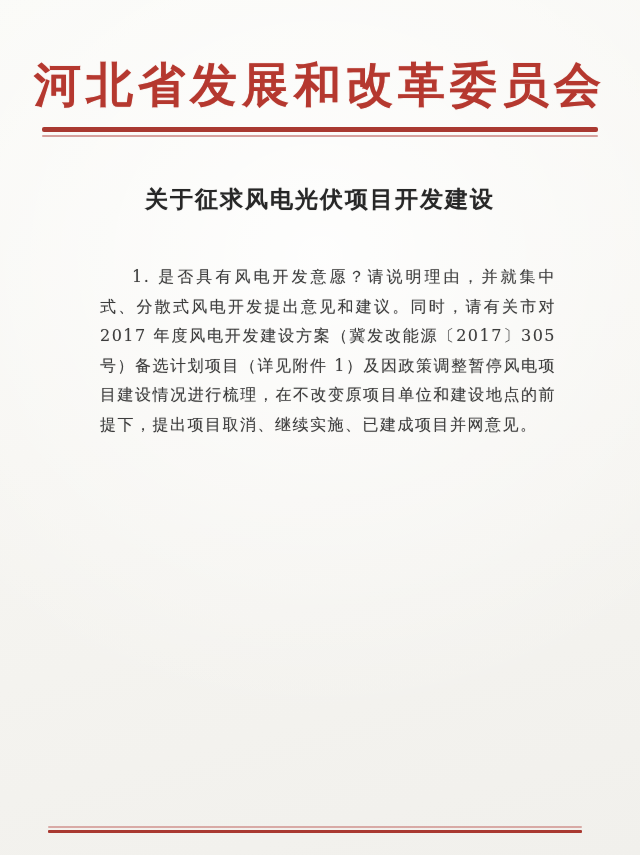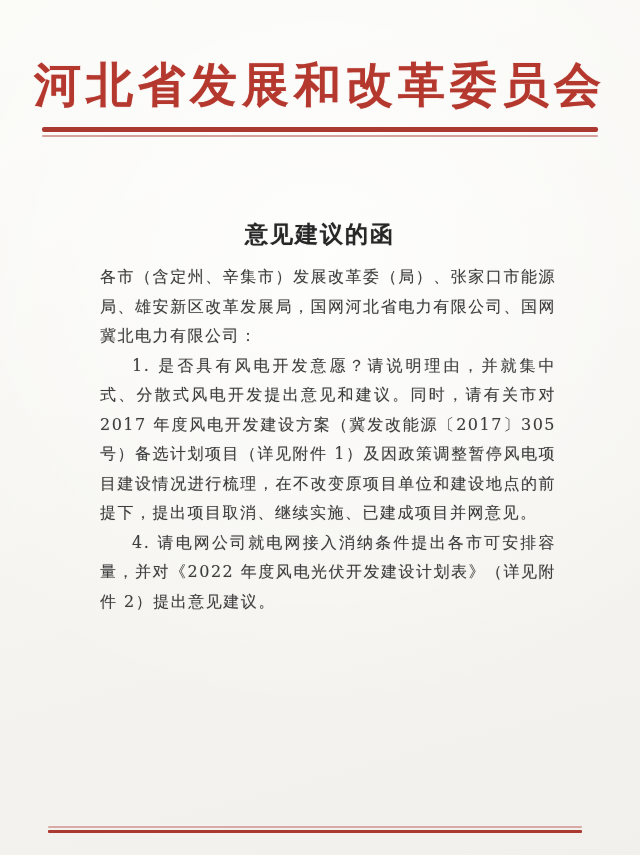--- a/index.html
+++ b/index.html
@@ -99,28 +99,25 @@
 <div class="photo">
 
   <div class="letterhead" style="color: rgb(181, 56, 47);">河北省发展和改革委员会</div>
 
   <div class="rule-top">
     <div class="thick" style="background: rgb(169, 57, 49);"></div>
     <div class="thin" style="background: rgb(194, 112, 107);"></div>
   </div>
 
   <h1 class="doc-title">
-    <br>
-    <span>意见建议的函</span>
+    <span>关于征求风电光伏项目开发建设</span><br>
   </h1>
 
   <div class="doc-body">
-    <p>各市（含定州、辛集市）发展改革委（局）、张家口市能源局、雄安新区改革发展局，国网河北省电力有限公司、国网冀北电力有限公司：</p>
     <p class="indent">1. 是否具有风电开发意愿？请说明理由，并就集中式、分散式风电开发提出意见和建议。同时，请有关市对 2017 年度风电开发建设方案（冀发改能源〔2017〕305 号）备选计划项目（详见附件 1）及因政策调整暂停风电项目建设情况进行梳理，在不改变原项目单位和建设地点的前提下，提出项目取消、继续实施、已建成项目并网意见。</p>
-    <p class="indent">4. 请电网公司就电网接入消纳条件提出各市可安排容量，并对《2022 年度风电光伏开发建设计划表》（详见附件 2）提出意见建议。</p>
   </div>
 
   <div class="rule-bottom">
     <div class="thin" style="background: rgb(194, 112, 107);"></div>
     <div class="thick" style="background: rgb(169, 57, 49);"></div>
   </div>
 
 </div>
 
 </body></html>

